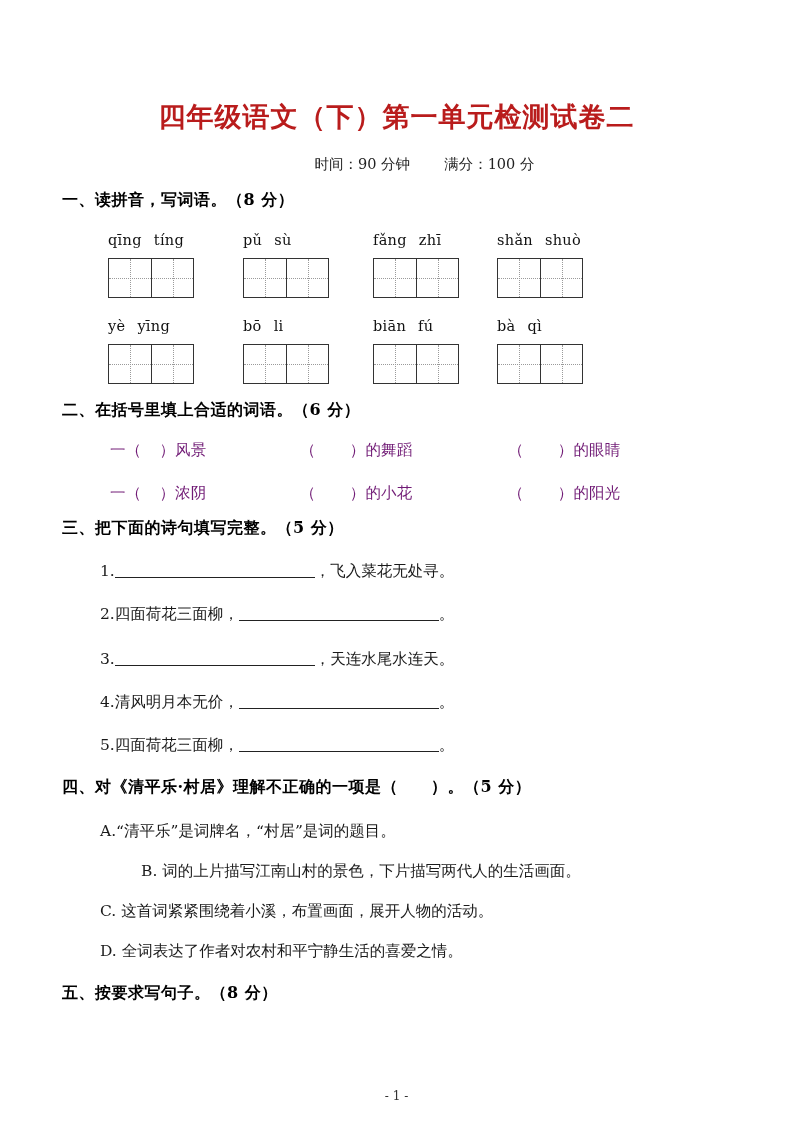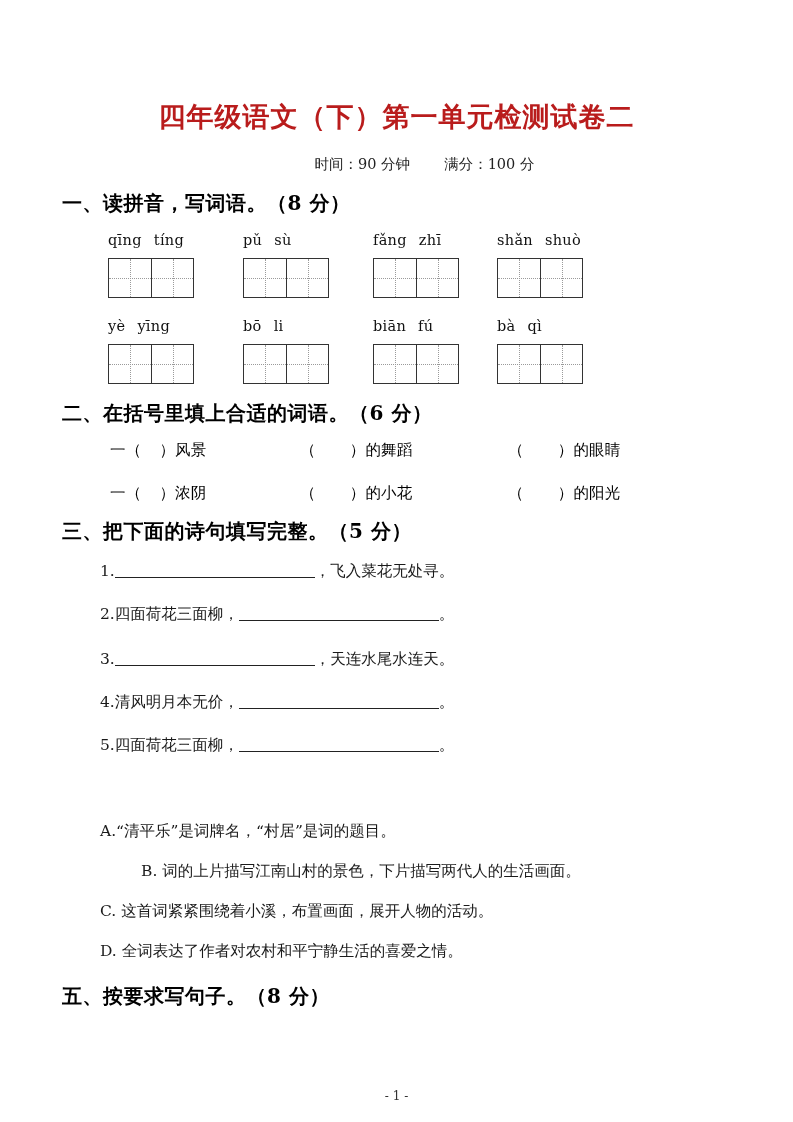--- a/index.html
+++ b/index.html
@@ -45,21 +45,21 @@
     color: #222;
     padding-left: 28px;
   }
   .subtitle .gap { display: inline-block; width: 34px; }
 
   
   .sec-head {
     position: absolute;
     left: 62px;
     font-weight: bold;
-    font-size: 20px;
+    font-size: 16px;
     color: #000;
     white-space: nowrap;
     letter-spacing: 0.5px;
   }
 
   
   .pin-row { position: absolute; left: 0; width: 793px; height: 74px; }
   .pin-group { position: absolute; top: 0; }
   .pin-label {
     position: absolute;
@@ -104,21 +104,21 @@
     top: 50%;
     left: 0;
     right: 0;
     border-top: 1px dotted #9a9a9a;
   }
 
   
   .line {
     position: absolute;
     font-size: 15.5px;
-    color: #000000;
+    color: #701a75;
     white-space: nowrap;
     letter-spacing: 0.2px;
   }
   .paren-slot { display: inline-block; }
 
   
   .blank {
     display: inline-block;
     border-bottom: 1.3px solid #222;
     height: 15px;
@@ -238,20 +238,21 @@
   <div class="poem-row" style="top:649px;">
     <span class="num">3.</span><span></span><span class="blank" style="width:200px;"></span><span>，天连水尾水连天。</span>
   </div>
   <div class="poem-row" style="top:692px;">
     <span class="num">4.</span><span>清风明月本无价，</span><span class="blank" style="width:200px;"></span><span>。</span>
   </div>
   <div class="poem-row" style="top:735px;">
     <span class="num">5.</span><span>四面荷花三面柳，</span><span class="blank" style="width:200px;"></span><span>。</span>
   </div>
 
+  <div class="sec-head" style="top:777px;">四、对《清平乐·村居》理解不正确的一项是（　　）。（5 分）</div>
 
   <div class="choice" style="top:821px;">A.“清平乐”是词牌名，“村居”是词的题目。</div>
   <div class="choice" style="top:861px;margin-left:41px;">B. 词的上片描写江南山村的景色，下片描写两代人的生活画面。</div>
   <div class="choice" style="top:901px;">C. 这首词紧紧围绕着小溪，布置画面，展开人物的活动。</div>
   <div class="choice" style="top:941px;">D. 全词表达了作者对农村和平宁静生活的喜爱之情。</div>
 
   <div class="sec-head" style="top:983px;">五、按要求写句子。（8 分）</div>
 
   <div class="footer">- 1 -</div>
 

